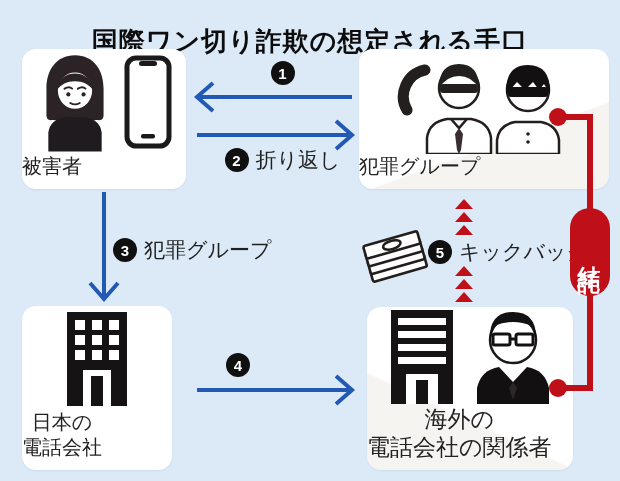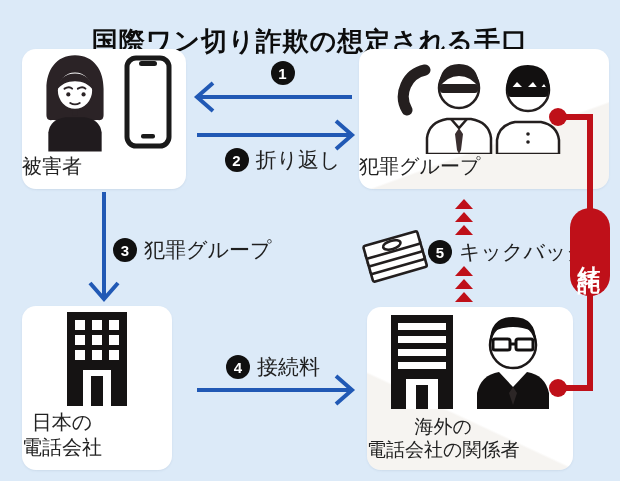--- a/index.html
+++ b/index.html
@@ -7,21 +7,21 @@
   .stage{position:relative;width:620px;height:481px;background:#dceaf8;overflow:hidden;}
 
   .title{position:absolute;left:0;top:24px;width:620px;text-align:center;
     font-size:26px;font-weight:800;color:#0d0d0d;letter-spacing:1px;}
 
   .node{position:absolute;background:#ffffff;border-radius:14px;
     display:flex;flex-direction:column;align-items:flex-start;justify-content:flex-end;
     box-shadow:0 1px 2px rgba(120,140,170,.15);}
   .node .iconrow{flex:1;display:flex;align-items:center;justify-content:center;gap:8px;width:100%;}
   .node .nlabel{color:#222;font-size:20px;line-height:1.25;text-align:center;padding-bottom:10px;font-weight:500;}
-  .node .nlabel.small{font-size:19px;padding-bottom:8px;}
+  .node .nlabel.small{font-size:23px;padding-bottom:8px;}
 
   .box-victim{left:22px;top:49px;width:164px;height:140px;}
   .box-criminal{left:359px;top:49px;width:250px;height:140px;
     background:linear-gradient(160deg,#ffffff 62%,#f6f4f1 63%);}
   .box-japan{left:22px;top:306px;width:150px;height:164px;}
   .box-overseas{left:367px;top:307px;width:206px;height:163px;
     background:linear-gradient(205deg,#ffffff 62%,#f6f4f1 63%);}
 
   .overlay{position:absolute;left:0;top:0;width:620px;height:481px;pointer-events:none;}
 
@@ -184,21 +184,20 @@
   <div class="steplabel step2">
     <span class="badge">2</span>
     <span>折り返し</span>
   </div>
   <div class="steplabel step3">
     <span class="badge">3</span>
     <span>犯罪グループ</span>
   </div>
   <div class="steplabel step4">
     <span class="badge">4</span>
-    <span>接続料</span>
   </div>
   <div class="steplabel step5">
     <span class="badge">5</span>
     <span>キックバック</span>
   </div>
 
   <div class="moneywrap">
     <svg width="66" height="68" viewBox="0 0 66 68">
       <g transform="rotate(-16 33 34)" stroke="#221e1e" stroke-width="2.6" fill="#fff">
         <rect x="5" y="40" width="56" height="13" rx="2"></rect>

